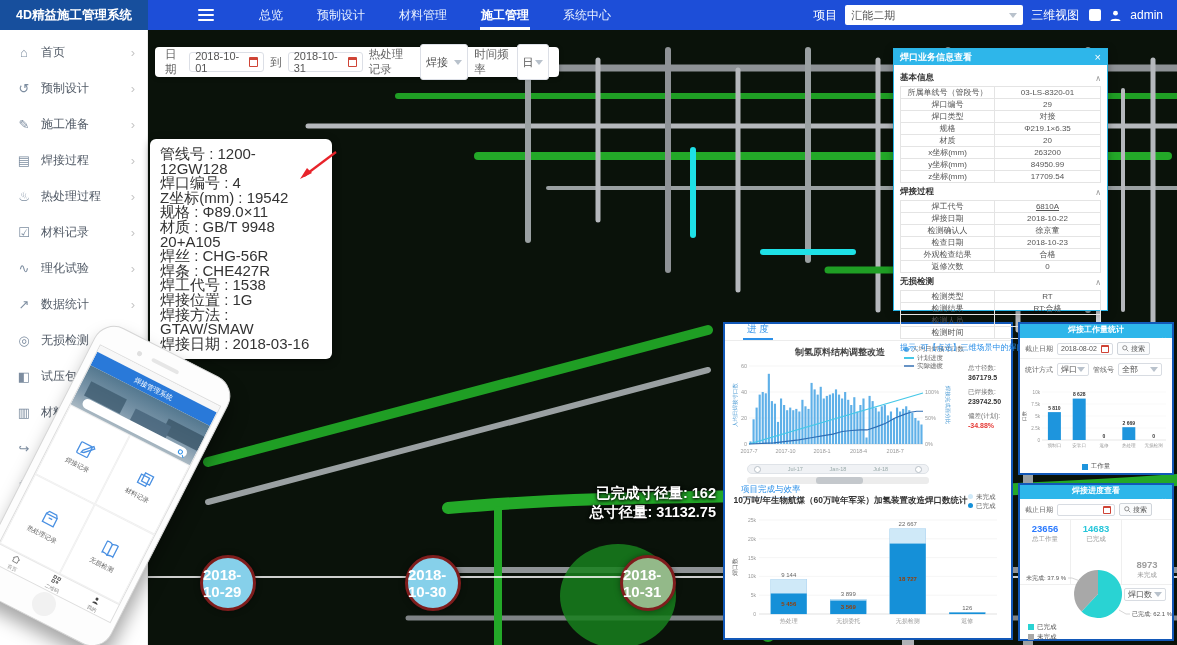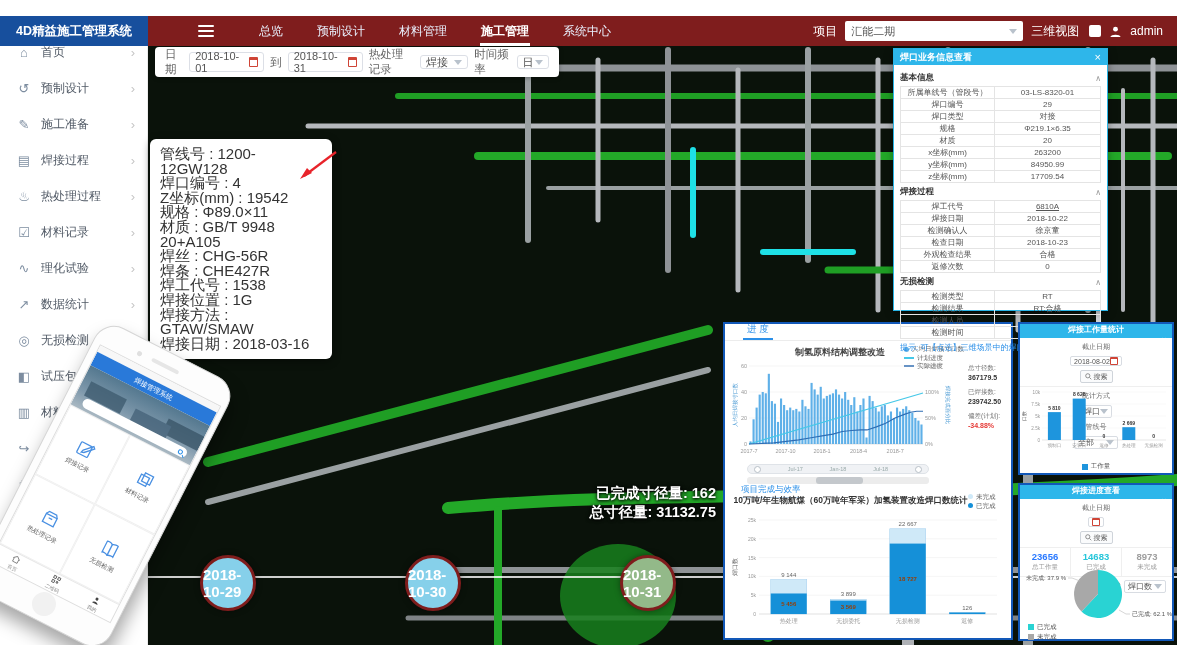--- a/index.html
+++ b/index.html
@@ -1,21 +1,21 @@
 <!DOCTYPE html>
 <html><head>
 <meta charset="utf-8">
 <style>
   * { margin:0; padding:0; box-sizing:border-box; }
   html,body { width:1177px; height:645px; overflow:hidden; background:#fff;
     font-family:"Liberation Sans","DejaVu Sans",sans-serif; }
   .app { position:relative; width:1177px; height:645px; }
 
   
-  .navbar { position:absolute; left:0; top:16px; width:1177px; height:30px; background:#7f1d1d; display:flex; align-items:center; z-index:30; }
+  .navbar { position:absolute; left:0; top:0; width:1177px; height:30px; background:#1d4ed8; display:flex; align-items:center; z-index:30; }
   .logo { width:148px; height:30px; background:#174f9d; color:#fff; font-size:12.5px; font-weight:bold; display:flex; align-items:center; justify-content:center; }
   .hamburger { margin-left:50px; width:16px; cursor:pointer; }
   .hamburger span { display:block; height:2px; background:#fff; margin:3px 0; border-radius:1px; }
   .nav-menu { display:flex; margin-left:28px; height:30px; }
   .nav-item { position:relative; color:#eaf2ff; font-size:12px; padding:0 17px; display:flex; align-items:center; cursor:pointer; }
   .nav-item.active { color:#fff; font-weight:bold; }
   .nav-item.active::after { content:""; position:absolute; left:16px; right:16px; bottom:0; height:3px; background:#fff; }
   .nav-right { margin-left:auto; display:flex; align-items:center; color:#fff; font-size:12px; padding-right:14px; gap:8px; }
   .proj-select { width:178px; height:20px; background:#fff; border-radius:2px; color:#555; font-size:11px; display:flex; align-items:center; padding:0 6px; justify-content:space-between; }
   .caret { width:0; height:0; border-left:4px solid transparent; border-right:4px solid transparent; border-top:5px solid #b9c2cc; }
@@ -32,21 +32,21 @@
   
   .viewport { position:absolute; left:148px; top:30px; width:1029px; height:615px; background:#0a120a; overflow:hidden; z-index:1; }
   .timeline-line { position:absolute; left:0; right:0; top:546px; height:2px; background:rgba(255,255,255,.8); z-index:3; }
   .tl-circle { position:absolute; top:525px; width:56px; height:56px; border-radius:50%; border:3px solid #7f1d1d; color:#fff; font-size:15px; font-weight:bold; display:flex; align-items:center; justify-content:center; z-index:4; cursor:pointer; box-shadow:0 0 6px rgba(0,0,0,.4); }
   .overlay-stats { position:absolute; left:392px; top:454px; width:176px; text-align:right; z-index:3; color:#fff; font-size:14.5px; font-weight:bold; line-height:19px; text-shadow:0 1px 3px #000,0 0 4px rgba(0,0,0,.9); }
 
   
   .toolbar { position:absolute; left:155px; top:47px; width:404px; height:30px; background:#fff; border-radius:4px; box-shadow:0 1px 4px rgba(0,0,0,.35); display:flex; align-items:center; padding:0 10px; gap:6px; font-size:11.5px; color:#666; z-index:10; }
   .inp { display:inline-flex; align-items:center; justify-content:space-between; border:1px solid #dcdfe6; border-radius:3px; background:#fff; height:20px; padding:0 5px; font-size:11px; color:#555; }
   .cal { width:10px; height:10px; border:1px solid #cf4436; border-top:3px solid #cf4436; border-radius:1px; margin-left:5px; }
-  .sel { display:inline-flex; align-items:center; justify-content:space-between; border:1px solid #dcdfe6; border-radius:3px; background:#fff; height:14px; padding:0 5px; font-size:11px; color:#555; }
+  .sel { display:inline-flex; align-items:center; justify-content:space-between; border:1px solid #dcdfe6; border-radius:3px; background:#fff; height:36px; padding:0 5px; font-size:11px; color:#555; }
 
   
   .tooltip3d { position:absolute; left:150px; top:139px; width:182px; background:#fff; border-radius:6px; box-shadow:0 2px 8px rgba(0,0,0,.45); padding:8px 10px; font-size:15px; color:#333; line-height:14.6px; z-index:11; }
   .arrow-svg { position:absolute; left:290px; top:146px; z-index:12; }
 
   
   .info-panel { position:absolute; left:893px; top:48px; width:215px; height:263px; background:#fff; border:1px solid #29b5e6; box-shadow:0 2px 8px rgba(0,0,0,.35); z-index:15; }
   .cyan-header { height:16px; background:#2eb6ea; color:#fff; font-size:9px; font-weight:bold; display:flex; align-items:center; padding:0 6px; }
   .cyan-header .x { margin-left:auto; font-size:11px; cursor:pointer; font-weight:normal; }
   .ip-body { padding:4px 6px; }
@@ -80,29 +80,29 @@
   .c2-label { position:absolute; left:16px; top:160px; font-size:8.5px; color:#2b8fe8; border-bottom:1px solid #bcd8f2; padding-bottom:1px; }
   .c2-title { position:absolute; left:8px; top:171px; width:235px; text-align:center; font-size:8.5px; font-weight:bold; color:#333; }
   .c2-legend { position:absolute; left:243px; top:168px; font-size:6.5px; color:#666; line-height:9px; }
   .c2-svg { position:absolute; left:4px; top:182px; }
 
   
   .work-panel { position:absolute; left:1018px; top:322px; width:156px; height:153px; background:#fff; border:2px solid #1258b8; z-index:15; }
   .progress-panel { position:absolute; left:1018px; top:483px; width:156px; height:158px; background:#fff; border:2px solid #1258b8; z-index:15; }
   .cyan-header-sm { height:14px; background:#2eb6ea; color:#fff; font-size:8px; font-weight:bold; display:flex; align-items:center; padding:0 5px;flex-direction:column; }
   .cyan-header-sm .x { margin-left:auto; font-size:10px; font-weight:normal; cursor:pointer; }
-  .p-row { display:flex; align-items:center; gap:4px; padding:4px 5px 3px; font-size:7px; color:#666; border-bottom:1px solid #efefef;flex-direction:column; }
+  .p-row { display:flex; align-items:center; gap:4px; padding:4px 5px 3px; font-size:7px; color:#666; border-bottom:1px solid #efefef; }
   .inp-xs { display:inline-flex; align-items:center; justify-content:space-between; border:1px solid #d8dce2; border-radius:2px; height:12px; padding:0 3px; font-size:7px; color:#555; flex:1; background:#fff; }
   .btn-xs { display:inline-flex; align-items:center; gap:2px; border:1px solid #cfd4da; border-radius:2px; height:13px; padding:0 4px; font-size:7px; color:#555; background:#fafbfc; cursor:pointer; }
   .cal-xs { width:8px; height:8px; border:1px solid #cf4436; border-top:2.5px solid #cf4436; border-radius:1px; }
   .wp-legend { position:absolute; left:0; right:0; top:138px; display:flex; justify-content:center; align-items:center; gap:3px; font-size:6.5px; color:#555; }
   .sq { width:6px; height:6px; }
   .pp-stats { display:flex; border-bottom:1px solid #efefef; }
   .pp-stat { flex:1; text-align:center; padding:3px 0 4px; border-right:1px solid #efefef; }
-  .pp-stat:last-child { border-right:none; }
+  .pp-stat:last-child { border-right:none;margin-top:36px; }
   .pp-num { font-size:9.5px; font-weight:bold; }
   .pp-cap { font-size:6.5px; color:#999; margin-top:1px; }
   .pp-mode { display:flex; justify-content:flex-end; align-items:center; gap:3px; font-size:6.5px; color:#666; padding:3px 6px 0; }
   .pp-legend { position:absolute; left:8px; top:137px; font-size:6.5px; color:#555; line-height:10px; }
   .pp-legend .li { display:flex; align-items:center; gap:3px; }
 
   
   .phone { position:absolute; left:28px; top:336px; width:150px; height:300px; transform:rotate(27deg); z-index:20; background:#fdfdfd; border:1px solid #d5d5d5; border-radius:22px; box-shadow:6px 10px 18px rgba(0,0,0,.35); }
   .ph-speaker { position:absolute; left:60px; top:12px; width:30px; height:4px; background:#e6e6e6; border-radius:2px; }
   .ph-cam { position:absolute; left:44px; top:12px; width:5px; height:5px; background:#e0e0e0; border-radius:50%; }

